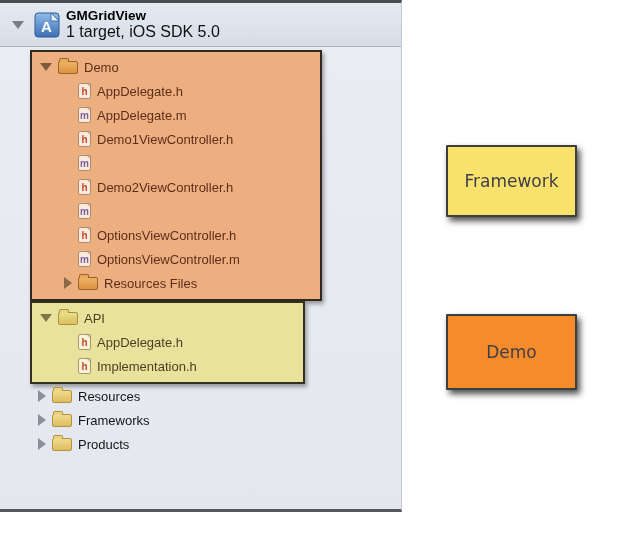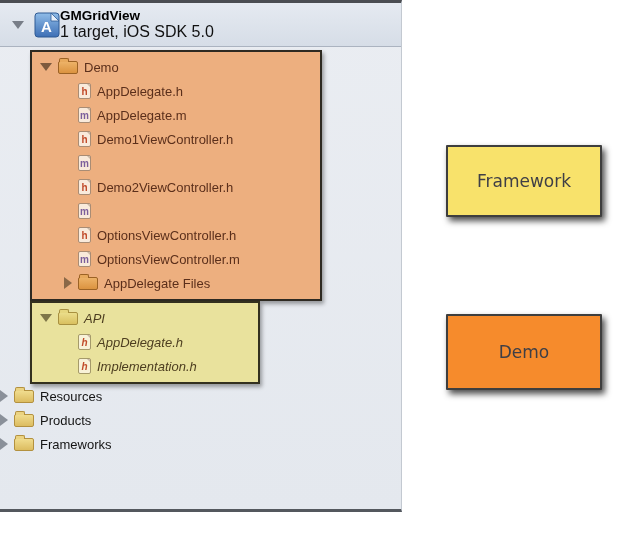--- a/index.html
+++ b/index.html
@@ -19,21 +19,21 @@
     border-right:1px solid #C3C9D1;
   }
   .project-row {
     position:relative; height:44px;
     background:linear-gradient(#E5EAF1, #D6DDE7);
     border-bottom:1px solid #ABB3C0;
     display:flex; align-items:center;
   }
   .project-row .tri { margin-left:12px; }
   .project-icon { margin-left:10px; flex:0 0 auto; }
-  .project-text { line-height:1.15; }
+  .project-text { margin-left:6px; line-height:1.15; }
   .project-title { font-size:13.5px; font-weight:bold; color:#000; }
   .project-subtitle { font-size:16px; color:#111; }
 
   
   .tri { display:inline-block; width:0; height:0; }
   .tri.down { border-left:6px solid transparent; border-right:6px solid transparent; border-top:8px solid #787E88; }
   .tri.right { border-top:6px solid transparent; border-bottom:6px solid transparent; border-left:8px solid #8A9099; }
   .grp-orange .tri.down { border-top-color:#7D5A3E; }
   .grp-orange .tri.right { border-left-color:#8A6847; }
   .grp-yellow .tri.down { border-top-color:#7E7649; }
@@ -74,37 +74,37 @@
   .doc.m { color:#7B5E9B; }
 
   
   .tree { position:relative; padding-top:3px; }
   .row { display:flex; align-items:center; height:24px; font-size:13px; color:#151515; }
   .row .lbl { margin-left:6px; white-space:nowrap; }
   .row .tri { margin-right:6px; }
   .indent1 { padding-left:8px; }
   .indent-file { padding-left:46px; }
   .indent2 { padding-left:32px; }
-  .root-row { }
+  .root-row { padding-left:38px; }
 
   
   .grp {
     margin-left:30px; border:2px solid #2E2A22;
     padding:3px 0 4px 0;
     box-shadow:2px 3px 4px rgba(0,0,0,0.35);
   }
   .grp-orange { width:292px; background:#EDAF7F; }
   .grp-orange .row { color:#5B2F1B; }
-  .grp-yellow { width:230px; background:#E9E29D; border-color:#33301F;font-style:italic; }
+  .grp-yellow { width:275px; background:#E9E29D; border-color:#33301F; }
   .grp-yellow .row { color:#4D3E20; }
   .grp-yellow .row.sub { color:#6E6740; }
 
   
   .ann-box {
-    position:absolute; left:446px; width:156px;
+    position:absolute; left:446px; width:131px;
     border:2px solid #3E3E3E; border-radius:1px;
     display:flex; align-items:center; justify-content:center;
     font-family:"DejaVu Sans", sans-serif; font-size:17px; color:#3F3F46;
     box-shadow:3px 4px 6px rgba(0,0,0,0.7);
   }
   .ann-framework { top:145px; height:72px; background:#F8E26B; }
   .ann-demo { top:314px; height:76px; background:#F68B2C; }
 </style>
 </head>
 <body>
@@ -166,21 +166,21 @@
           <span class="doc h">h</span>
           <span class="lbl">OptionsViewController.h</span>
         </div>
         <div class="row indent-file">
           <span class="doc m">m</span>
           <span class="lbl">OptionsViewController.m</span>
         </div>
         <div class="row indent2">
           <span class="tri right"></span>
           <span class="folder"></span>
-          <span class="lbl">AppDelegate Files</span>
+          <span class="lbl">Resources Files</span>
         </div>
       </div>
 
       <div class="grp grp-yellow">
         <div class="row indent1">
           <span class="tri down"></span>
           <span class="folder"></span>
           <span class="lbl">API</span>
         </div>
         <div class="row indent-file">
@@ -194,26 +194,26 @@
       </div>
 
       <div class="row root-row">
         <span class="tri right"></span>
         <span class="folder"></span>
         <span class="lbl">Resources</span>
       </div>
       <div class="row root-row">
         <span class="tri right"></span>
         <span class="folder"></span>
-        <span class="lbl">Products</span>
+        <span class="lbl">Frameworks</span>
       </div>
       <div class="row root-row">
         <span class="tri right"></span>
         <span class="folder"></span>
-        <span class="lbl">Frameworks</span>
+        <span class="lbl">Products</span>
       </div>
 
     </div>
   </div>
 
   <div class="ann-box ann-framework">
     <span>Framework</span>
   </div>
   <div class="ann-box ann-demo">
     <span>Demo</span>

